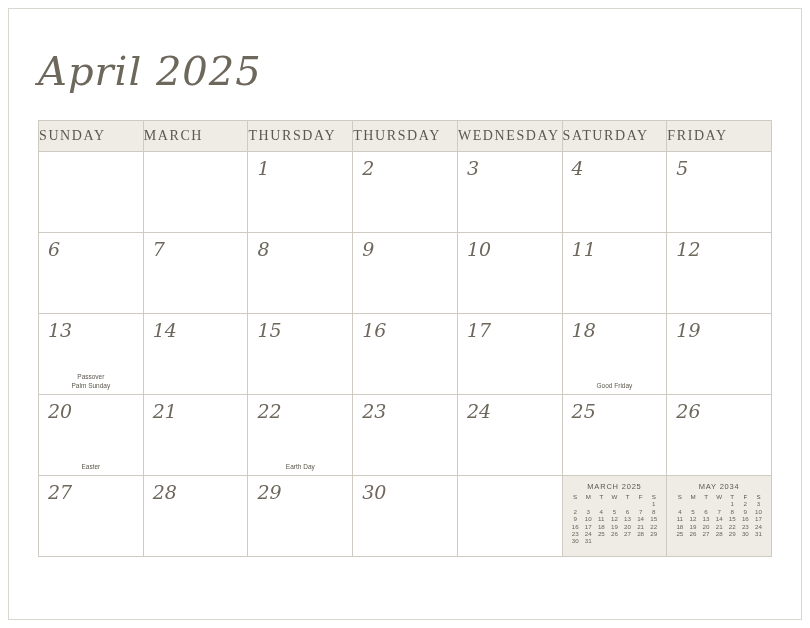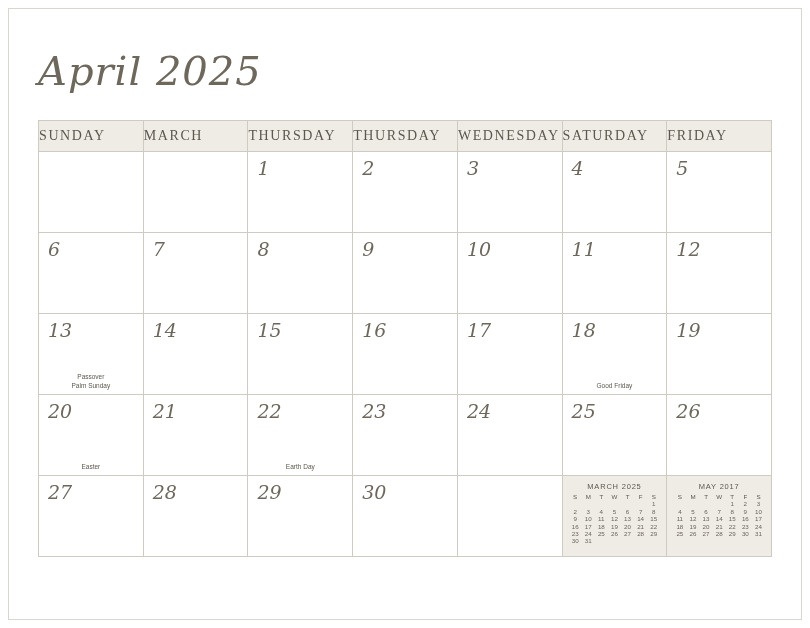--- a/index.html
+++ b/index.html
@@ -346,21 +346,21 @@
                     <td></td>
                     <td></td>
                     <td></td>
                   </tr>
                 </tbody>
               </table>
             </div>
           </div>
           <div class="day-cell">
             <div class="mini">
-              <div class="mini-title">MAY 2017</div>
+              <div class="mini-title">MAY 2034</div>
               <table class="mini-tbl">
                 <thead>
                   <tr>
                     <th>S</th>
                     <th>M</th>
                     <th>T</th>
                     <th>W</th>
                     <th>T</th>
                     <th>F</th>
                     <th>S</th>

